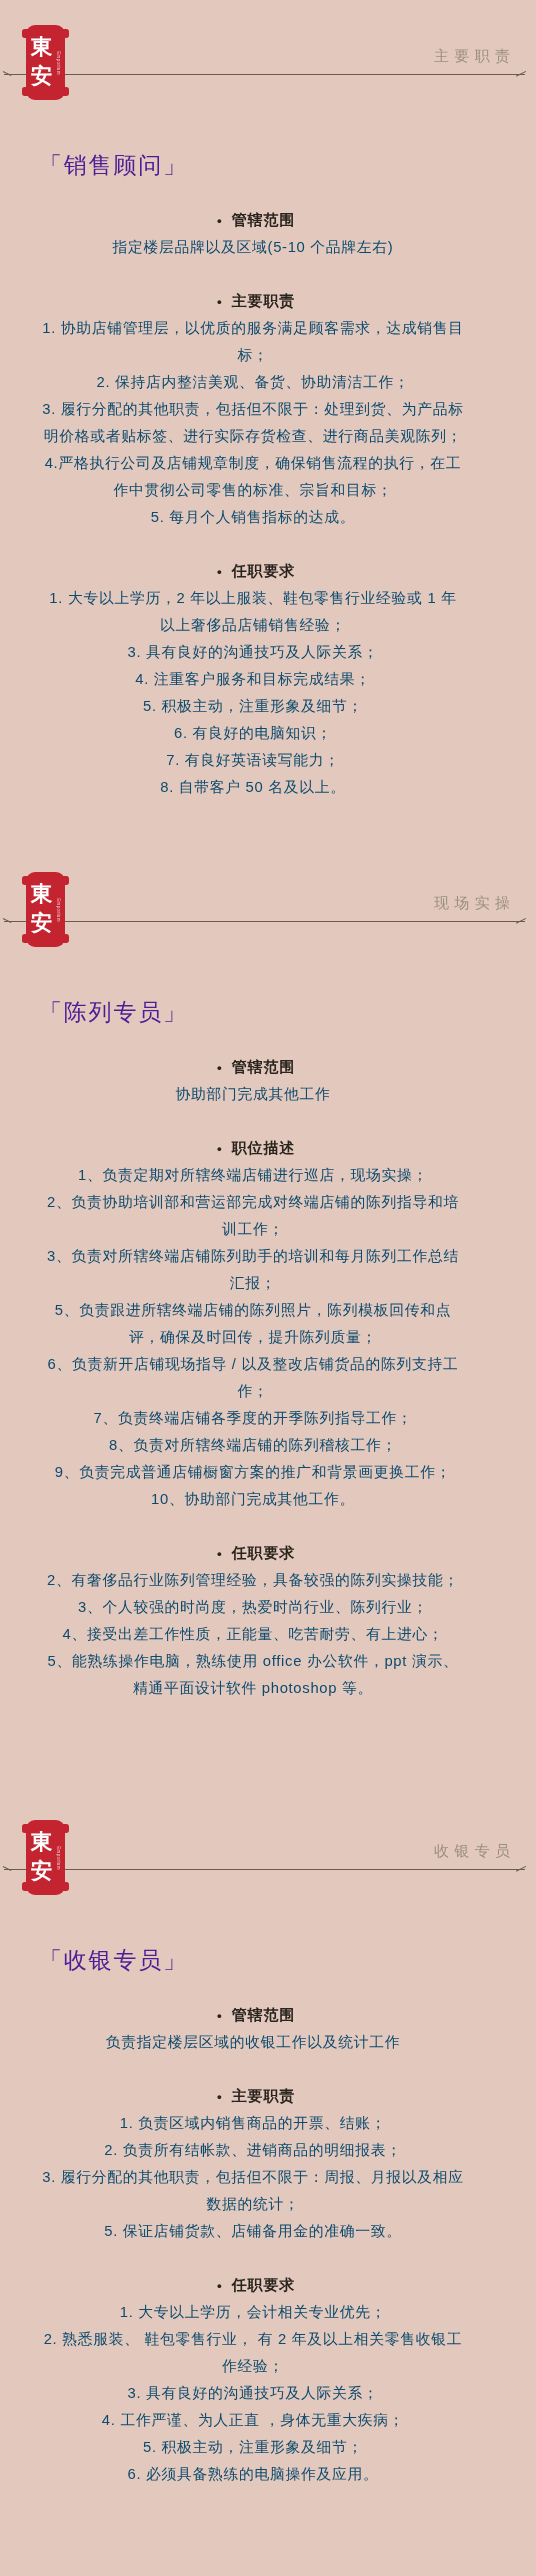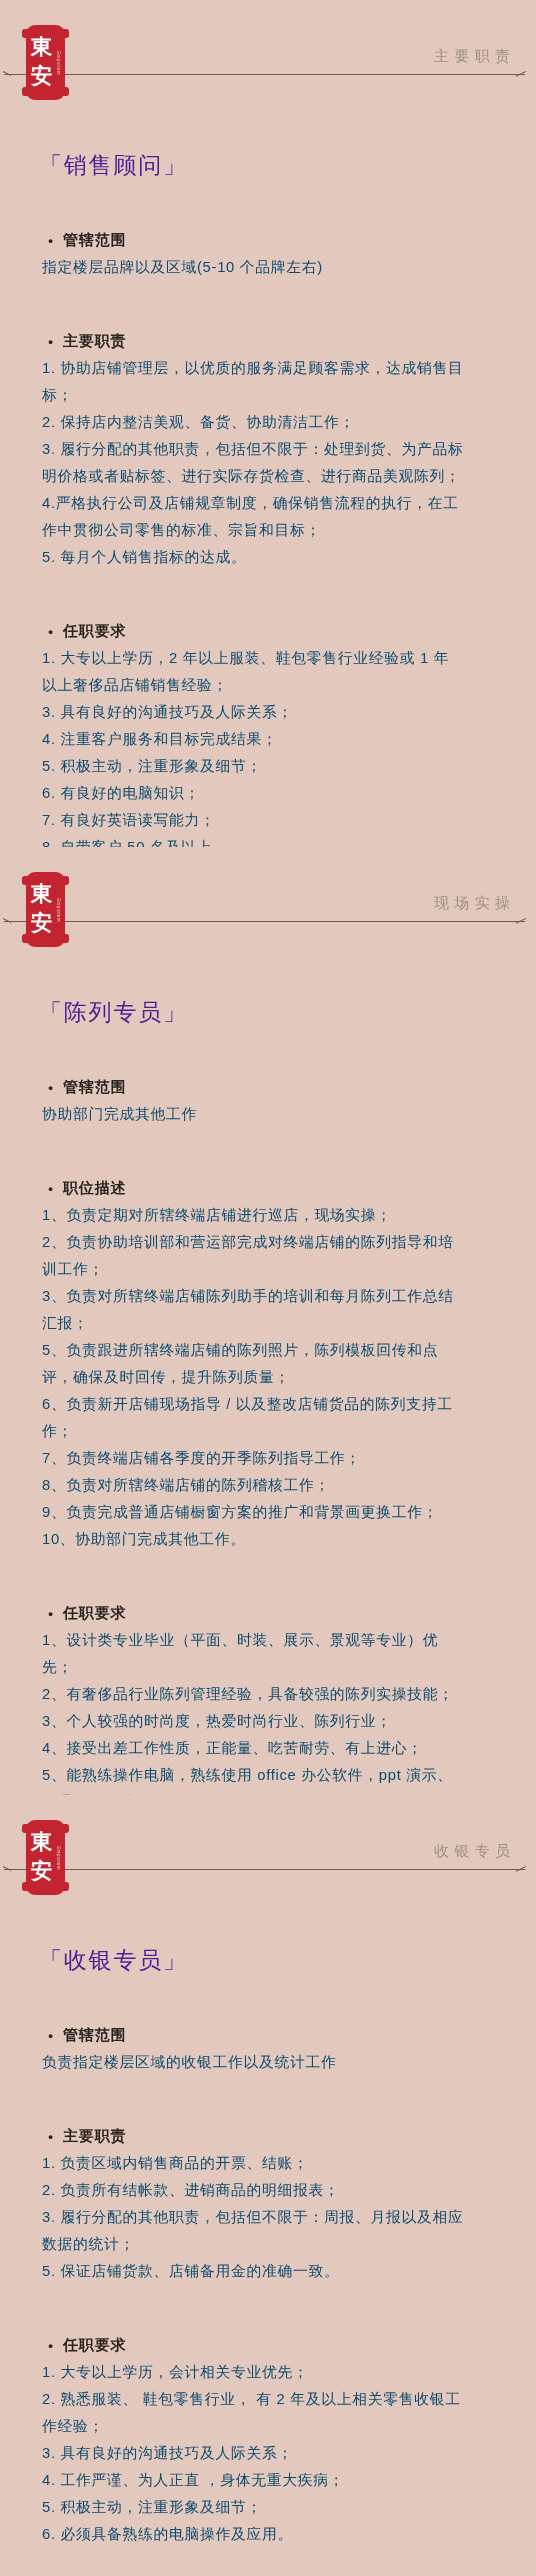--- a/index.html
+++ b/index.html
@@ -57,21 +57,21 @@
     writing-mode:vertical-rl; font-size:4.5px; letter-spacing:0.4px;
     color:#efc6c2; z-index:3; white-space:nowrap;
   }
 
   .job-title {
     margin:52px 0 0 39px;
     font-size:23px; line-height:30px; font-weight:400;
     color:#4c1d95; letter-spacing:1.8px;
   }
   .content { padding:0 73px 0 42px; }
-  .block { margin-top:46px; }
+  .block { margin-top:26px;text-align:center; }
   .block-heading {
     font-size:15px; font-weight:700; color:#2a241f;
     line-height:27px; padding-left:6.3px; letter-spacing:0.9px;
   }
   .block-heading .bullet { margin-right:9px; font-size:13.4px; }
   .block-text, .item {
     font-size:14.8px; line-height:27px; color:#0c4a6e; letter-spacing:0.7px;
   }
 </style>
 </head>
@@ -152,21 +152,20 @@
           <div class="item">7、负责终端店铺各季度的开季陈列指导工作；</div>
           <div class="item">8、负责对所辖终端店铺的陈列稽核工作；</div>
           <div class="item">9、负责完成普通店铺橱窗方案的推广和背景画更换工作；</div>
           <div class="item">10、协助部门完成其他工作。</div>
         </div>
     </div>
     <div class="block">
       <div class="block-heading"><span class="bullet">•</span><span>任职要求</span></div>
       <div class="items">
 
-      <div class="item">1、设计类专业毕业（平面、时装、展示、景观等专业）优先；</div>
           <div class="item">2、有奢侈品行业陈列管理经验，具备较强的陈列实操技能；</div>
           <div class="item">3、个人较强的时尚度，热爱时尚行业、陈列行业；</div>
           <div class="item">4、接受出差工作性质，正能量、吃苦耐劳、有上进心；</div>
           <div class="item">5、能熟练操作电脑，熟练使用 office 办公软件，ppt 演示、精通平面设计软件 photoshop 等。</div>
         </div>
     </div>
   </div>
 </section>
 
 <section class="job-section" id="s3">

